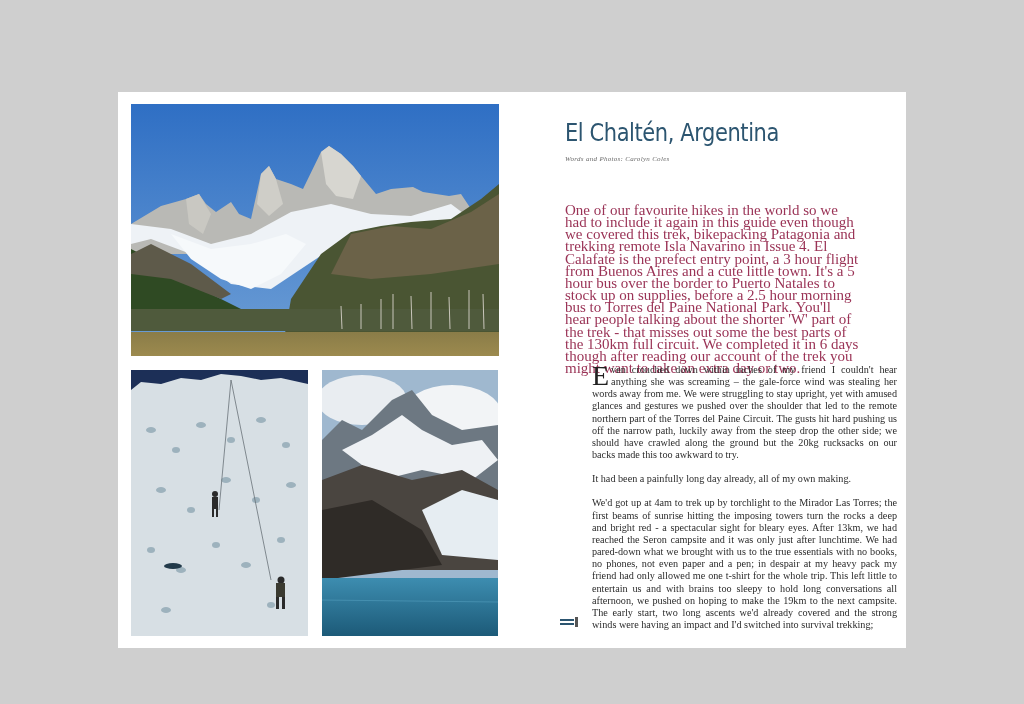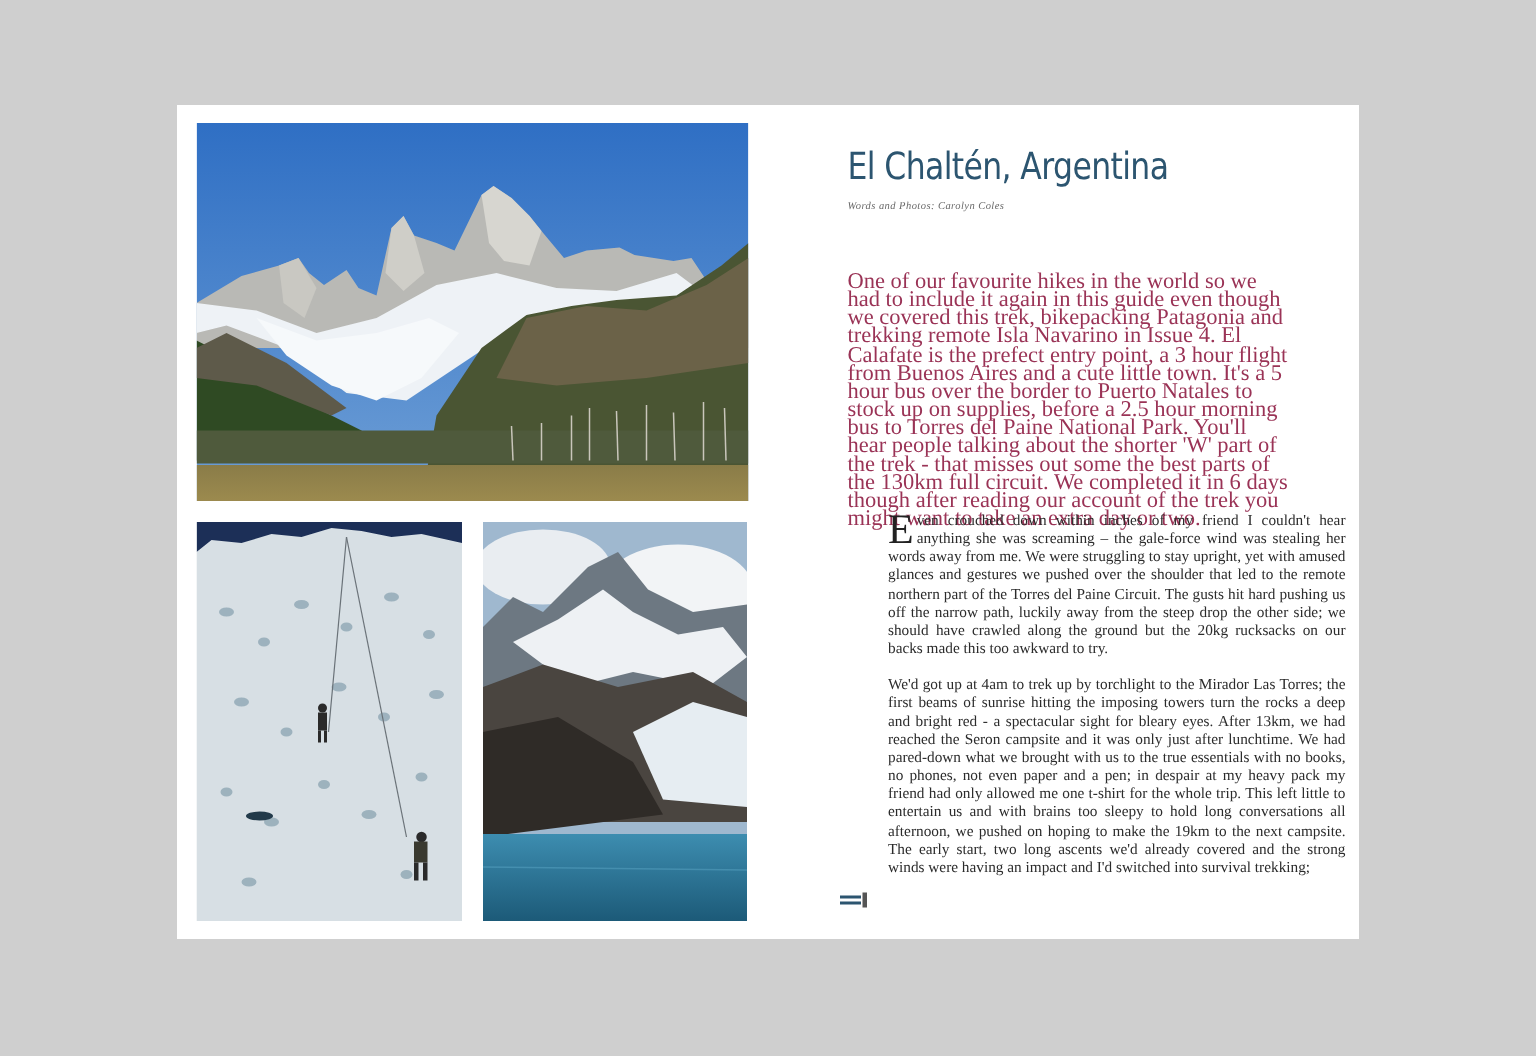--- a/index.html
+++ b/index.html
@@ -5,21 +5,21 @@
   html, body { margin: 0; padding: 0; }
   body {
     width: 1024px; height: 704px;
     background: #cfcfcf;
     position: relative;
     overflow: hidden;
     font-family: "Liberation Serif", "DejaVu Serif", serif;
   }
   .spread {
     position: absolute;
-    left: 118px; top: 70px;
+    left: 118px; top: 92px;
     width: 788px; height: 556px;
     background: #ffffff;
   }
   .photo { position: absolute; overflow: hidden; }
   .photo svg { display: block; width: 100%; height: 100%; }
   #photo-fitzroy { left: 13px; top: 12px; width: 368px; height: 252px; }
   #photo-ice-wall { left: 13px; top: 278px; width: 177px; height: 266px; }
   #photo-glacier-lake { left: 204px; top: 278px; width: 176px; height: 266px; }
 
   .title {
@@ -189,20 +189,21 @@
     </svg>
   </div>
 
   <h1 class="title">El Chaltén, Argentina</h1>
   <div class="byline">Words and Photos: Carolyn Coles</div>
 
   <p class="intro">One of our favourite hikes in the world so we had to include it again in this guide even though we covered this trek, bikepacking Patagonia and trekking remote Isla Navarino in Issue 4. El Calafate is the prefect entry point, a 3 hour flight from Buenos Aires and a cute little town. It's a 5 hour bus over the border to Puerto Natales to stock up on supplies, before a 2.5 hour morning bus to Torres del Paine National Park. You'll hear people talking about the shorter 'W' part of the trek - that misses out some the best parts of the 130km full circuit. We completed it in 6 days though after reading our account of the trek you might want to take an extra day or two.</p>
 
   <div class="body-text">
     <p><span class="dropcap">E</span><span>ven crouched down within inches of my friend I couldn't hear anything she was screaming – the gale-force wind was stealing her words away from me. We were struggling to stay upright, yet with amused glances and gestures we pushed over the shoulder that led to the remote northern part of the Torres del Paine Circuit. The gusts hit hard pushing us off the narrow path, luckily away from the steep drop the other side; we should have crawled along the ground but the 20kg rucksacks on our backs made this too awkward to try.</span></p>
+    <p>It had been a painfully long day already, all of my own making.</p>
     <p>We'd got up at 4am to trek up by torchlight to the Mirador Las Torres; the first beams of sunrise hitting the imposing towers turn the rocks a deep and bright red - a spectacular sight for bleary eyes. After 13km, we had reached the Seron campsite and it was only just after lunchtime. We had pared-down what we brought with us to the true essentials with no books, no phones, not even paper and a pen; in despair at my heavy pack my friend had only allowed me one t-shirt for the whole trip. This left little to entertain us and with brains too sleepy to hold long conversations all afternoon, we pushed on hoping to make the 19km to the next campsite. The early start, two long ascents we'd already covered and the strong winds were having an impact and I'd switched into survival trekking;</p>
   </div>
 
   <div class="page-mark">
     <span style="left:0;top:3px;width:14px;height:2px;"></span>
     <span style="left:0;top:7px;width:14px;height:2px;"></span>
     <span style="left:15px;top:1px;width:3px;height:10px;background:#555;"></span>
   </div>
 </div>
 

